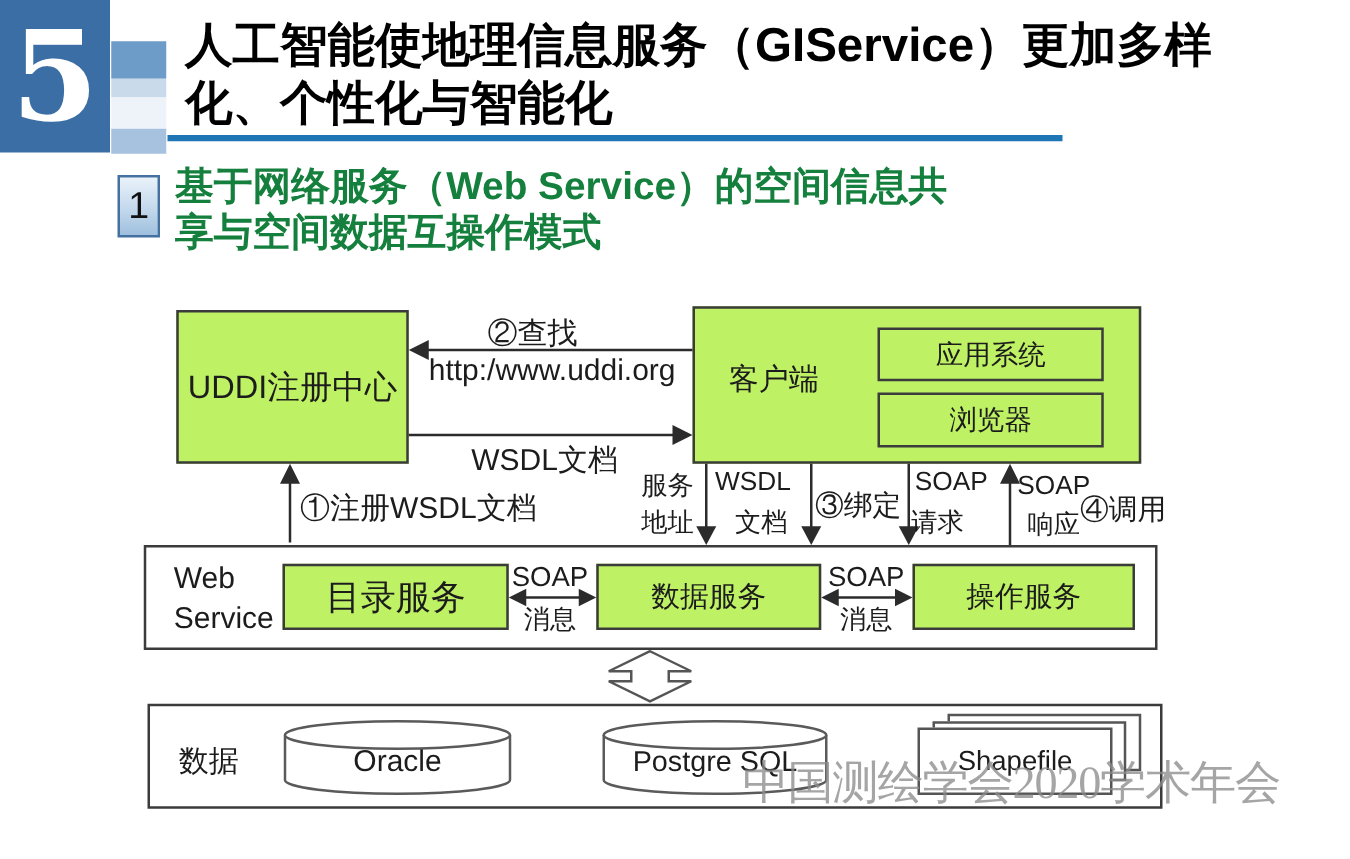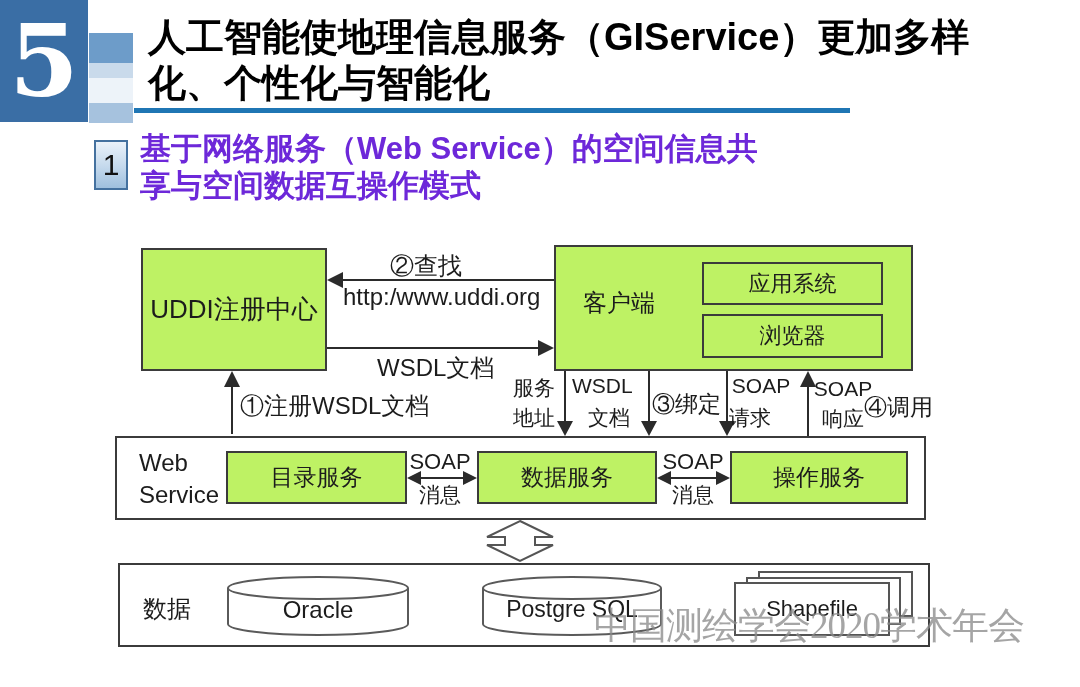--- a/index.html
+++ b/index.html
@@ -4,21 +4,21 @@
 <style>
   html,body{margin:0;padding:0;background:#fff;}
   #slide{position:relative;width:1080px;height:687px;background:#fff;overflow:hidden;
          font-family:"Liberation Sans",sans-serif;color:#1c1c1c;}
   .abs{position:absolute;}
   .box{position:absolute;border:2px solid #3b3b3b;background:#bef264;box-sizing:border-box;}
   .box.clear{background:transparent;}
   .lbl{position:absolute;color:#1c1c1c;white-space:nowrap;z-index:7;}
   .center{display:flex;align-items:center;justify-content:center;text-align:center;}
   .titleTxt{font-weight:bold;color:#000;font-size:38px;line-height:46px;white-space:nowrap;}
-  .subTxt{font-weight:bold;color:#6d28d9;font-size:31px;line-height:37px;white-space:nowrap;}
+  .subTxt{font-weight:bold;color:#15803d;font-size:31px;line-height:37px;white-space:nowrap;}
   #svgOverlay{position:absolute;left:0;top:0;z-index:5;pointer-events:none;}
   .shpRect{position:absolute;border:2px solid #555;background:#fff;box-sizing:border-box;z-index:6;}
   #watermark{position:absolute;left:594px;top:601px;z-index:10;
              font-family:"Liberation Serif",serif;font-size:37px;letter-spacing:-1px;
              color:rgba(140,140,140,0.78);white-space:nowrap;}
   #badge5{position:absolute;left:0;top:0;width:88px;height:122px;background:#3a6ea5;
           display:flex;align-items:center;justify-content:center;
           font-family:"DejaVu Serif",serif;font-weight:bold;font-size:100px;color:#fff;}
   .sq{position:absolute;left:89px;width:44px;}
   #underline{position:absolute;left:134px;top:108px;width:716px;height:5px;background:#1f76b4;}
@@ -76,21 +76,21 @@
   <div class="lbl" style="left:811px;top:377px;width:64px;font-size:21px;text-align:center;">SOAP</div>
   <div class="lbl" style="left:811px;top:405px;width:64px;font-size:21px;text-align:center;">响应</div>
 
   <div class="lbl" style="left:864px;top:392px;font-size:23px;">④调用</div>
 
   <div class="box clear" style="left:115px;top:436px;width:811px;height:84px;"></div>
   <div class="lbl" style="left:127px;top:447px;font-size:24px;line-height:32px;margin-left:12px;">
     <div>Web</div>
     <div>Service</div>
   </div>
-  <div class="box center" style="left:226px;top:451px;width:181px;height:53px;font-size:23px;">目录服务</div>
+  <div class="box center" style="left:226px;top:451px;width:181px;height:53px;font-size:28px;">目录服务</div>
   <div class="box center" style="left:477px;top:451px;width:180px;height:53px;font-size:23px;">数据服务</div>
   <div class="box center" style="left:730px;top:451px;width:178px;height:53px;font-size:23px;">操作服务</div>
 
   <div class="lbl" style="left:408px;top:449px;width:64px;font-size:22px;text-align:center;">SOAP</div>
   <div class="lbl" style="left:408px;top:481px;width:64px;font-size:21px;text-align:center;">消息</div>
   <div class="lbl" style="left:660px;top:449px;width:66px;font-size:22px;text-align:center;">SOAP</div>
   <div class="lbl" style="left:660px;top:481px;width:66px;font-size:21px;text-align:center;">消息</div>
 
   <div class="box clear" style="left:118px;top:563px;width:812px;height:84px;"></div>
   <div class="lbl" style="left:143px;top:593px;font-size:24px;">数据</div>

